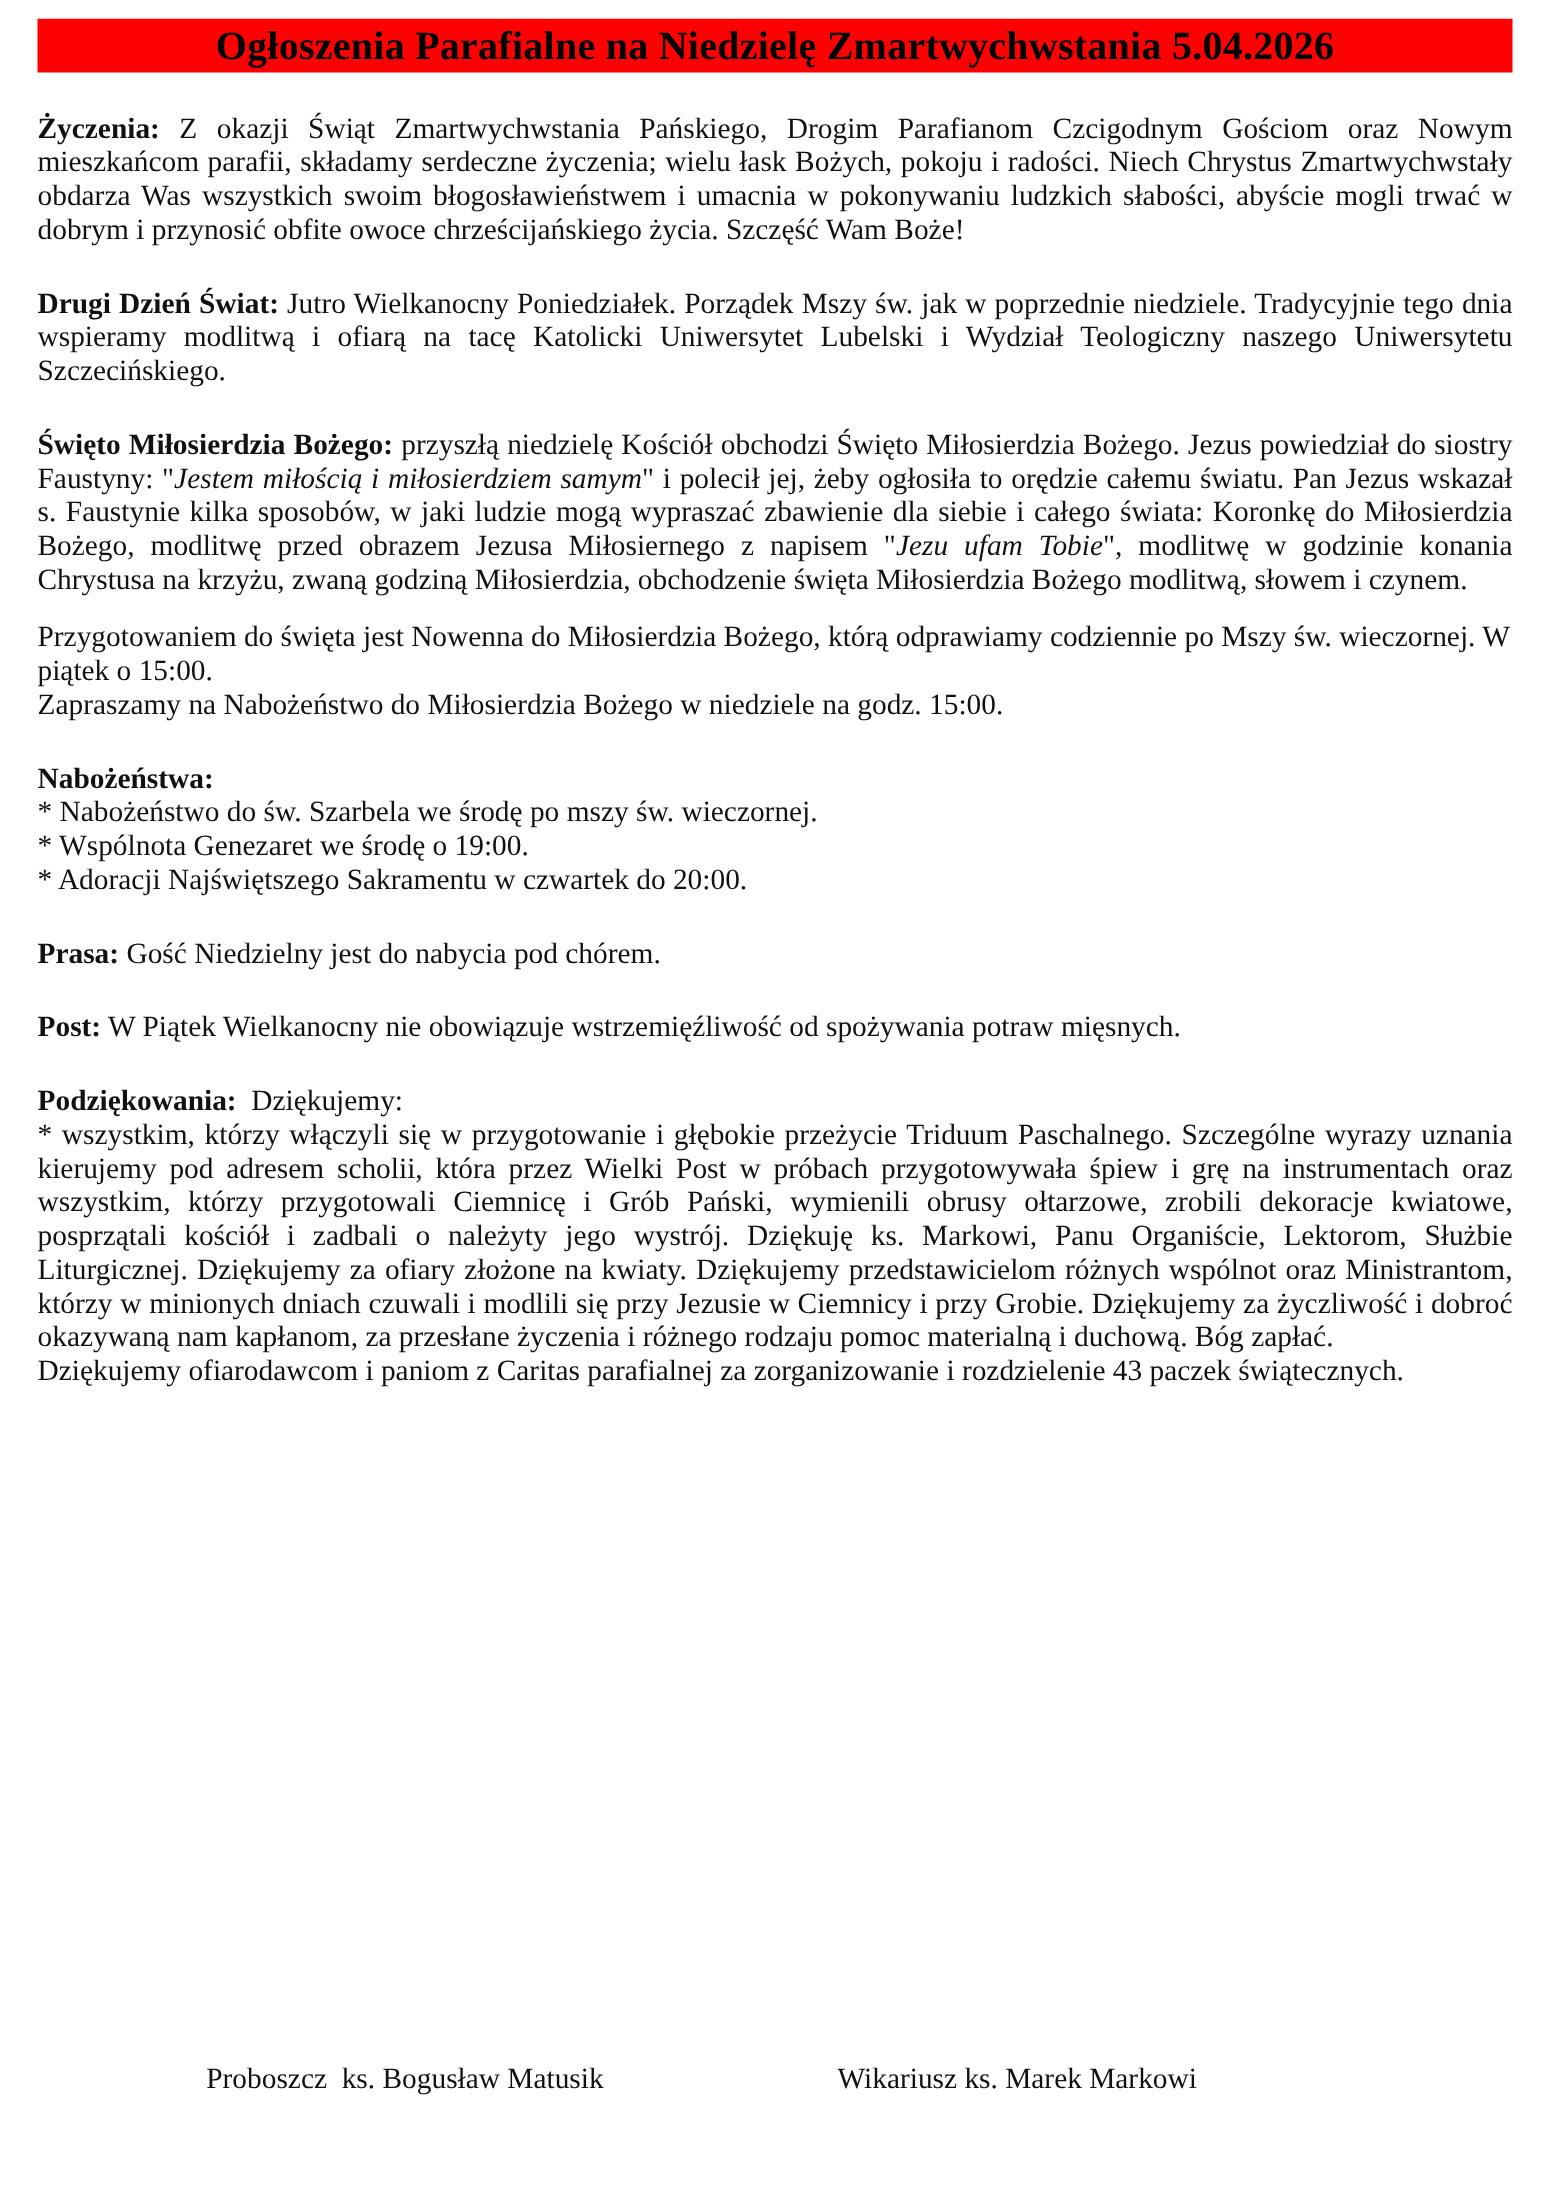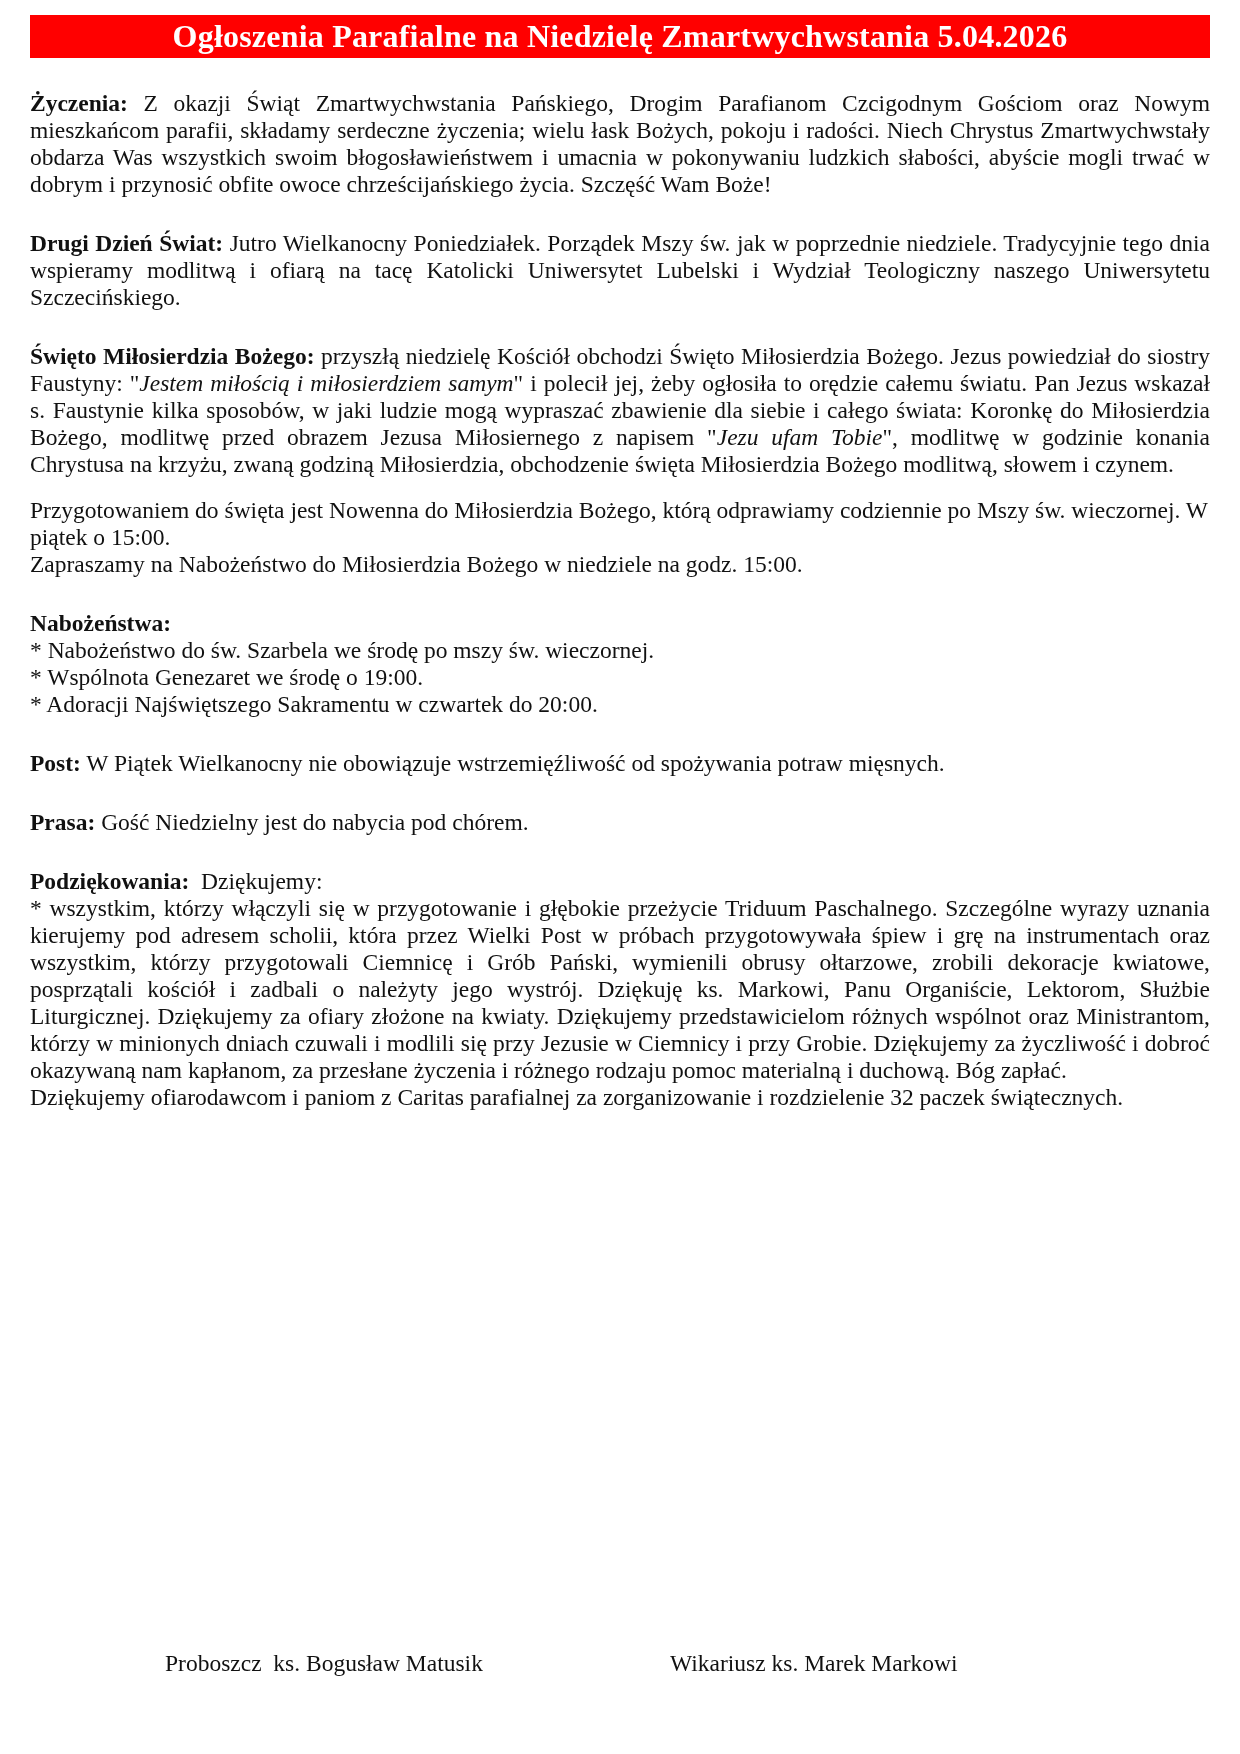--- a/index.html
+++ b/index.html
@@ -20,21 +20,21 @@
       left: 30px;
       top: 15px;
       width: 1180px;
       height: 43px;
       background: #ff0000;
       display: flex;
       align-items: center;
       justify-content: center;
     }
     .header-title {
-      color: #ffffff;
+      color: #000000;
       font-weight: bold;
       font-size: 32px;
       letter-spacing: 0.2px;
       white-space: nowrap;
     }
     .content {
       position: absolute;
       left: 30px;
       top: 90px;
       width: 1180px;
@@ -91,31 +91,31 @@
   <div>
     <div class="label">Nabożeństwa:</div>
     <ul class="list">
       <li>* Nabożeństwo do św. Szarbela we środę po mszy św. wieczornej.</li>
       <li>* Wspólnota Genezaret we środę o 19:00.</li>
       <li>* Adoracji Najświętszego Sakramentu w czwartek do 20:00.</li>
     </ul>
   </div>
 
   <p class="para nojust">
-    <span class="label">Post:</span><span> W Piątek Wielkanocny nie obowiązuje wstrzemięźliwość od spożywania potraw mięsnych.</span>
+    <span class="label">Prasa:</span><span> Gość Niedzielny jest do nabycia pod chórem.</span>
   </p>
 
   <p class="para nojust">
-    <span class="label">Prasa:</span><span> Gość Niedzielny jest do nabycia pod chórem.</span>
+    <span class="label">Post:</span><span> W Piątek Wielkanocny nie obowiązuje wstrzemięźliwość od spożywania potraw mięsnych.</span>
   </p>
 
   <div class="para" style="margin-top:20px;">
     <p class="line-block" style="text-align:left; white-space:pre;"><span class="label">Podziękowania:</span><span>  Dziękujemy:</span></p>
     <p class="line-block">*  wszystkim, którzy włączyli się w przygotowanie i głębokie przeżycie Triduum Paschalnego. Szczególne wyrazy uznania kierujemy pod adresem scholii, która przez Wielki Post w próbach przygotowywała śpiew i grę na instrumentach oraz wszystkim, którzy przygotowali Ciemnicę i Grób Pański, wymienili obrusy ołtarzowe, zrobili dekoracje kwiatowe, posprzątali kościół i zadbali o należyty jego wystrój. Dziękuję ks. Markowi, Panu Organiście, Lektorom, Służbie Liturgicznej. Dziękujemy za ofiary złożone na kwiaty. Dziękujemy przedstawicielom różnych wspólnot oraz Ministrantom, którzy w minionych dniach czuwali i modlili się przy Jezusie w Ciemnicy i przy Grobie. Dziękujemy za życzliwość i dobroć okazywaną nam kapłanom, za przesłane życzenia i różnego rodzaju pomoc materialną i duchową. Bóg zapłać.</p>
-    <p class="line-block last-line">Dziękujemy ofiarodawcom i paniom z Caritas parafialnej za zorganizowanie i rozdzielenie 32 paczek świątecznych.</p>
+    <p class="line-block last-line">Dziękujemy ofiarodawcom i paniom z Caritas parafialnej za zorganizowanie i rozdzielenie 43 paczek świątecznych.</p>
   </div>
 
 </div>
 
 <div class="signatures">
   <span class="sig-left" style="white-space:pre;">Proboszcz  ks. Bogusław Matusik</span>
   <span class="sig-right">Wikariusz ks. Marek Markowi</span>
 </div>
 
 </body></html>

